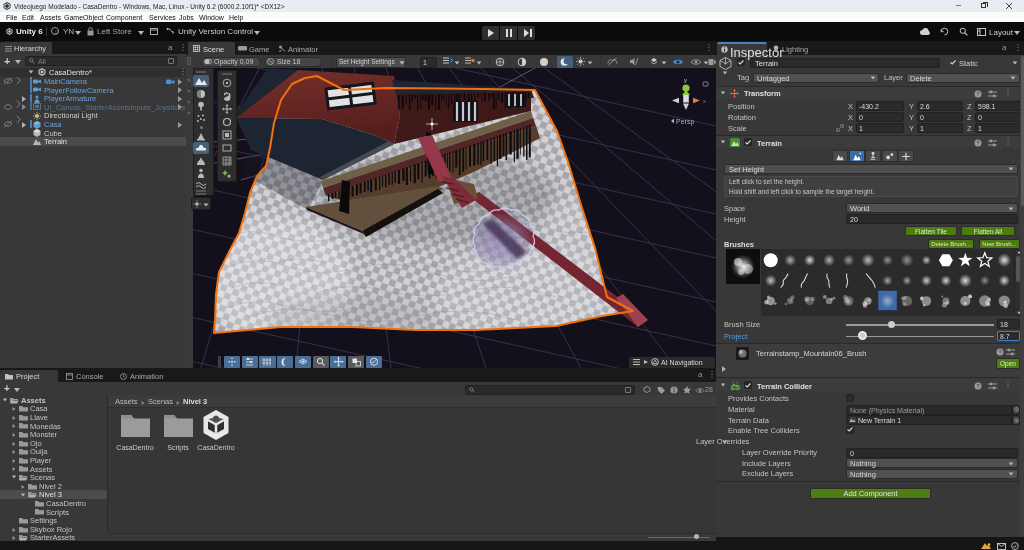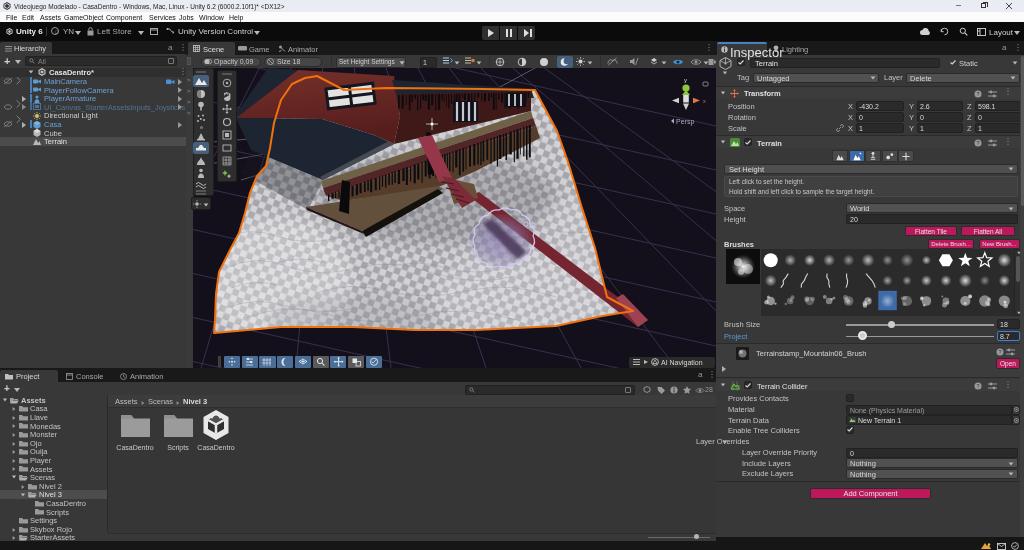--- a/index.html
+++ b/index.html
@@ -3,21 +3,21 @@
 <meta charset="utf-8">
 <style>
 *{margin:0;padding:0;box-sizing:border-box}
 html,body{width:1024px;height:550px;overflow:hidden;background:#383838;font-family:"Liberation Sans",sans-serif;-webkit-font-smoothing:antialiased}
 .a{position:absolute}
 .txt{white-space:nowrap;line-height:1}
 .tabbar{background:#191919}
 .tab{background:#383838;color:#d8d8d8;font-size:8px}
 .field{background:#2a2a2a;border:1px solid #212121;border-radius:2px;color:#cfcfcf;font-size:8px}
 .drop{background:#515151;border:1px solid #2a2a2a;border-radius:2px;color:#d6d6d6;font-size:8px}
-.btn{background:#be185d;border:1px solid #2c2c2c;border-radius:2px;color:#e0e0e0;font-size:7.5px;text-align:center}
+.btn{background:#4d7c0f;border:1px solid #2c2c2c;border-radius:2px;color:#e0e0e0;font-size:7.5px;text-align:center}
 .dar{width:0;height:0;border-left:3px solid transparent;border-right:3px solid transparent;border-top:4px solid #b8b8b8}
 .rar{width:0;height:0;border-top:3px solid transparent;border-bottom:3px solid transparent;border-left:4px solid #999}
 </style>
 </head>
 <body>
 
 <div class="a" style="left:0;top:0;width:1024px;height:12px;background:#e9edf3"></div>
 <svg class="a" style="left:3px;top:2px" width="8" height="8" viewBox="0 0 8 8">
     <path d="M4 0L7.5 2v4L4 8 .5 6V2z" fill="#333"></path>
     <path d="M4 1.2L6.6 2.6v2.8L4 6.8 1.4 5.4V2.6z" fill="#e9edf3"></path>
@@ -118,21 +118,21 @@
 <div class="a txt" style="left:38px;top:57.5px;font-size:7px;color:#828282">All</div>
 <div class="a" style="left:168px;top:58px;width:6px;height:6px;border:1px solid #777;border-radius:1px"></div>
 
 <div class="a" style="left:0;top:67.5px;width:186px;height:9px;background:#2f2f2f"></div>
 <div class="a dar" style="left:28px;top:70px;transform:scale(.8)"></div>
 <svg class="a" style="left:38px;top:68px" width="8" height="8" viewBox="0 0 8 8">
     <path d="M4 0L7.5 2v4L4 8 .5 6V2z" fill="#c9c9c9"></path>
     <path d="M4 1.4L6.4 2.7v2.6L4 6.6 1.6 5.3V2.7z" fill="#2f2f2f"></path>
     <path d="M4 2.4L5.4 3.2v1.6L4 5.6 2.6 4.8V3.2z" fill="#c9c9c9"></path>
   </svg>
-<div class="a txt" style="left:49px;top:69px;font-size:7.5px;font-weight:bold;color:#e2e2e2">CasaDentro*</div>
+<div class="a txt" style="left:49px;top:69px;font-size:7.5px;font-weight:normal;color:#e2e2e2">CasaDentro*</div>
 <div class="a txt" style="left:179px;top:68px;font-size:8px;color:#9a9a9a">⋮</div>
 
 <svg class="a" style="left:3px;top:77px" width="10" height="70" viewBox="0 0 10 70">
 <path d="M1 4c2-3 6-3 8 0M1 4c2 3 6 3 8 0M9 1L1 7" stroke="#8a8a8a" stroke-width="0.8" fill="none"></path>
 <path d="M1 30c2-3 6-3 8 0M1 30c2 3 6 3 8 0" stroke="#8a8a8a" stroke-width="0.8" fill="none"></path>
 <path d="M1 47c2-3 6-3 8 0M1 47c2 3 6 3 8 0M9 44L1 50" stroke="#8a8a8a" stroke-width="0.8" fill="none"></path>
 </svg>
 <svg class="a" style="left:14px;top:77px" width="10" height="70" viewBox="0 0 10 70">
 <path d="M3 0l4 4-4 4M3 26l4 4-4 4M3 43l4 4-4 4" stroke="#8a8a8a" stroke-width="1" fill="none" transform="translate(0,0) scale(0.9)"></path>
 </svg>
@@ -1100,21 +1100,21 @@
 <div class="a" style="left:716px;top:379px;width:308px;height:12px;background:#3c3c3c"></div>
 <div class="a dar" style="left:720px;top:383px;transform:scale(.7)"></div>
 <svg class="a" style="left:730px;top:380.5px" width="11" height="10" viewBox="0 0 11 10">
     <path d="M1 8L4 3l2 3 1.5-2L9.5 8z" fill="none" stroke="#6fc04a" stroke-width="1"></path>
     <path d="M0.5 5h10M3 0.5v9M7 0.5v9" stroke="#6fc04a" stroke-width="0.6" opacity="0.8"></path>
   </svg>
 <div class="a field" style="left:744px;top:381px;width:8px;height:8px"></div>
 <svg class="a" style="left:745px;top:382.5px" width="6" height="5" viewBox="0 0 6 5">
     <path d="M0.5 2.5L2.2 4 5.5 0.5" fill="none" stroke="#d8d8d8" stroke-width="1.1"></path>
   </svg>
-<div class="a txt" style="left:757px;top:382.5px;font-size:7.5px;font-weight:normal;color:#e0e0e0">Terrain Collider</div>
+<div class="a txt" style="left:757px;top:382.5px;font-size:7.5px;font-weight:bold;color:#e0e0e0">Terrain Collider</div>
 <svg class="a" style="left:974px;top:382px" width="8" height="8" viewBox="0 0 8 8">
     <circle cx="4" cy="4" r="3.5" fill="#9a9a9a"></circle>
     <text x="2.4" y="6.2" font-size="5.5" fill="#333" font-family="Liberation Sans">?</text>
   </svg>
 <svg class="a" style="left:988px;top:382px" width="9" height="8" viewBox="0 0 9 8">
     <path d="M0 2h9M0 6h9" stroke="#9a9a9a" stroke-width="1"></path>
     <circle cx="3" cy="2" r="1.4" fill="#9a9a9a"></circle>
     <circle cx="6" cy="6" r="1.4" fill="#9a9a9a"></circle>
   </svg>
 <div class="a txt" style="left:1004px;top:380.5px;font-size:8px;color:#9a9a9a">⋮</div>

